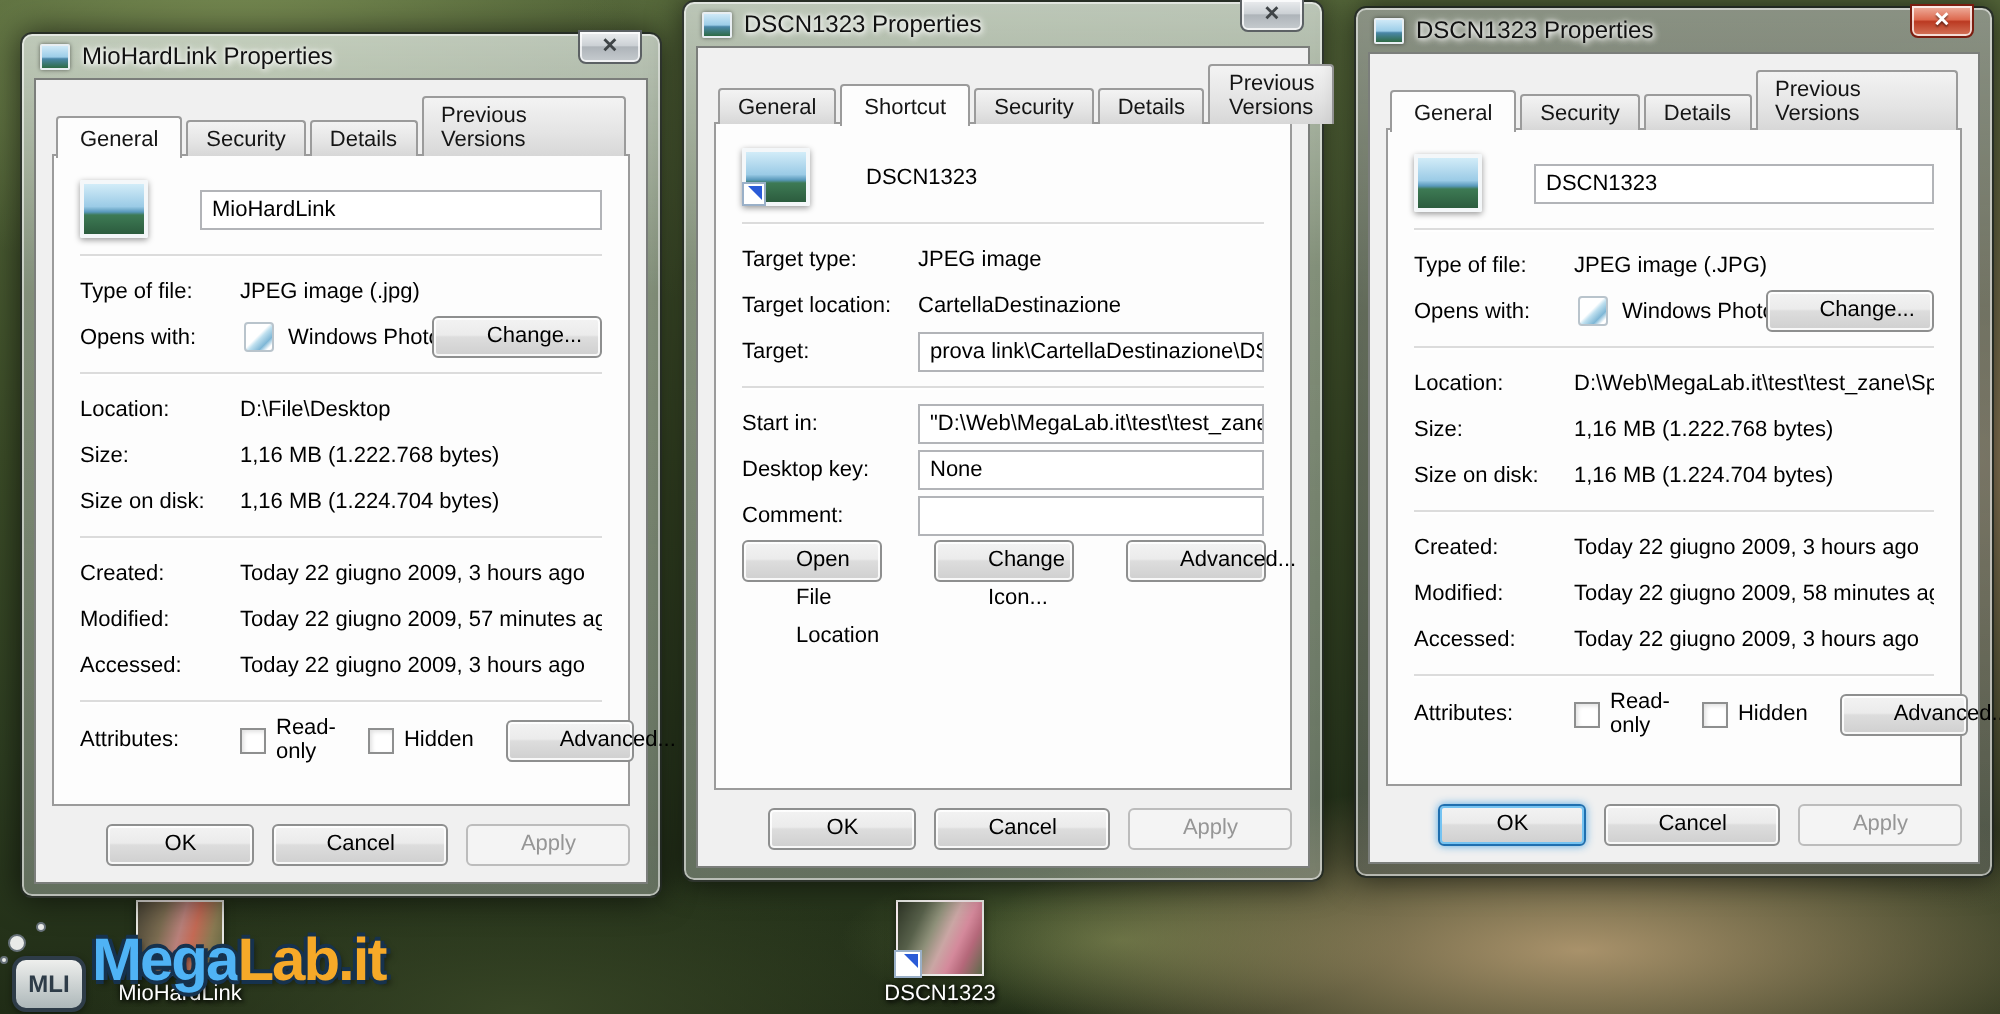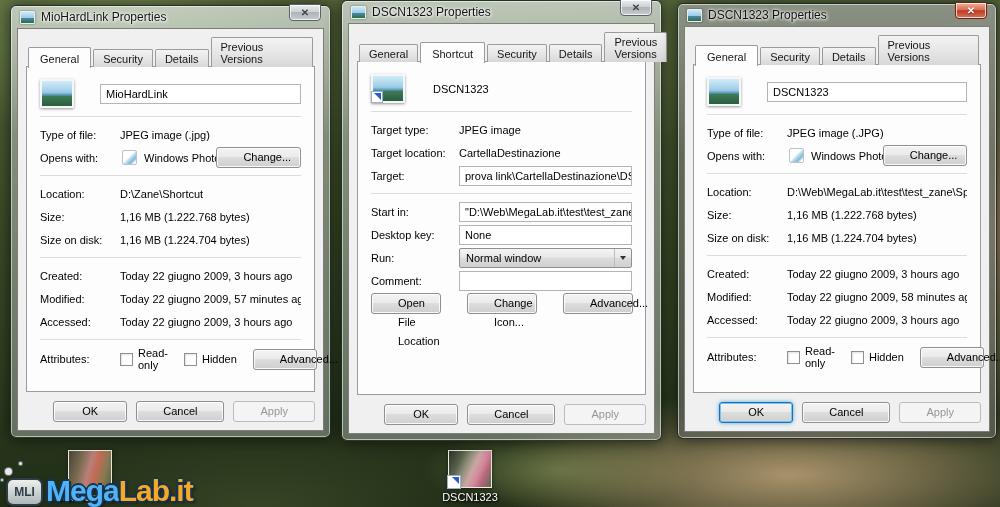--- a/index.html
+++ b/index.html
@@ -129,39 +129,39 @@
   }
   .desk-thumb--mio { background: linear-gradient(105deg,#4a4536 0%,#7a6b50 28%,#b8807a 48%,#c46a55 62%,#8a7a52 80%,#5a6440 100%); }
   .desk-thumb--dscn { background: linear-gradient(115deg,#2e3526 0%,#57604a 25%,#8d8f78 40%,#caa6a4 55%,#d4899b 68%,#b5687a 80%,#5d6b4a 100%); }
   .desk-thumb .shortcut-overlay { width:14px; height:14px; }
   .icon-label {
     margin-top:3px; font-size:11px; color:#fff;
     text-shadow: 1px 1px 2px #000, 0 0 3px rgba(0,0,0,.9);
   }
 
   
-  .watermark { position:absolute; left:6px; top:466px; display:flex; align-items:flex-end; gap:3px; z-index:5; }
+  .watermark { position:absolute; left:6px; top:466px; display:flex; align-items:flex-start; gap:3px; z-index:5; }
   .wm-badge {
     width:37px; height:28px; margin-top:12px; position:relative; flex:none;
     border:2px solid #2e3c48; border-radius:7px;
     background: linear-gradient(180deg, rgba(255,255,255,.92), rgba(198,208,214,.85));
     color:#2e3c48; font-size:12px; font-weight:bold;
     display:flex; align-items:center; justify-content:center;
     box-shadow: 0 1px 3px rgba(0,0,0,.4);
   }
   .wm-bubble { position:absolute; border-radius:50%; background:rgba(255,255,255,.9); border:1px solid rgba(46,60,72,.7); }
   .wm-b1 { width:9px; height:9px; left:-4px; top:-13px; }
   .wm-b2 { width:5px; height:5px; left:10px; top:-19px; }
   .wm-b3 { width:4px; height:4px; left:-8px; top:-2px; }
   .wm-text { font-size:30px; font-weight:bold; letter-spacing:-1px; line-height:1; white-space:nowrap; }
   .wm-blue  { color:#4fb3f5; text-shadow:-2px 0 0 #16324e, 2px 0 0 #16324e, 0 -2px 0 #16324e, 0 2px 0 #16324e, 2px 2px 3px rgba(0,0,0,.5); }
   .wm-orange{ color:#f6a928; text-shadow:-2px 0 0 #16324e, 2px 0 0 #16324e, 0 -2px 0 #16324e, 0 2px 0 #16324e, 2px 2px 3px rgba(0,0,0,.5); }
 
   
-  #win0 { left:10px;  top:5px; width:321px; height:433px; z-index:1; }
+  #win0 { left:10px;  top:16px; width:321px; height:433px; z-index:1; }
   #win1 { left:341px; top:0;   width:321px; height:441px; z-index:2; }
   #win2 { left:677px; top:3px; width:320px; height:436px; z-index:3; }
 </style>
 </head>
 <body>
 
 <div class="desktop">
 
   <div class="win" id="win0">
     <div class="titlebar">
@@ -188,21 +188,21 @@
         </div>
         <div class="row">
           <span class="lbl">Opens with:</span>
           <span class="pv-icon"></span>
           <span class="val">Windows Photo Viewer</span>
           <span class="btn" style="margin-left:auto; min-width:82px;">Change...</span>
         </div>
         <div class="sep"></div>
         <div class="row">
           <span class="lbl">Location:</span>
-          <span class="val">D:\Zane\Shortcut</span>
+          <span class="val">D:\File\Desktop</span>
         </div>
         <div class="row">
           <span class="lbl">Size:</span>
           <span class="val">1,16 MB (1.222.768 bytes)</span>
         </div>
         <div class="row">
           <span class="lbl">Size on disk:</span>
           <span class="val">1,16 MB (1.224.704 bytes)</span>
         </div>
         <div class="sep"></div>
@@ -273,27 +273,20 @@
         <div class="sep"></div>
         <div class="row">
           <span class="lbl">Start in:</span>
           <span class="textbox">"D:\Web\MegaLab.it\test\test_zane\Spazio di pr</span>
         </div>
         <div class="row">
           <span class="lbl">Desktop key:</span>
           <span class="textbox">None</span>
         </div>
         <div class="row">
-          <span class="lbl">Run:</span>
-          <span class="combo">
-            <span>Normal window</span>
-            <span class="combo-arrow"></span>
-          </span>
-        </div>
-        <div class="row">
           <span class="lbl">Comment:</span>
           <span class="textbox"></span>
         </div>
         <div class="row" style="gap:26px;">
           <span class="btn">Open File Location</span>
           <span class="btn">Change Icon...</span>
           <span class="btn">Advanced...</span>
         </div>
       </div>
       <div class="dlg-buttons">

